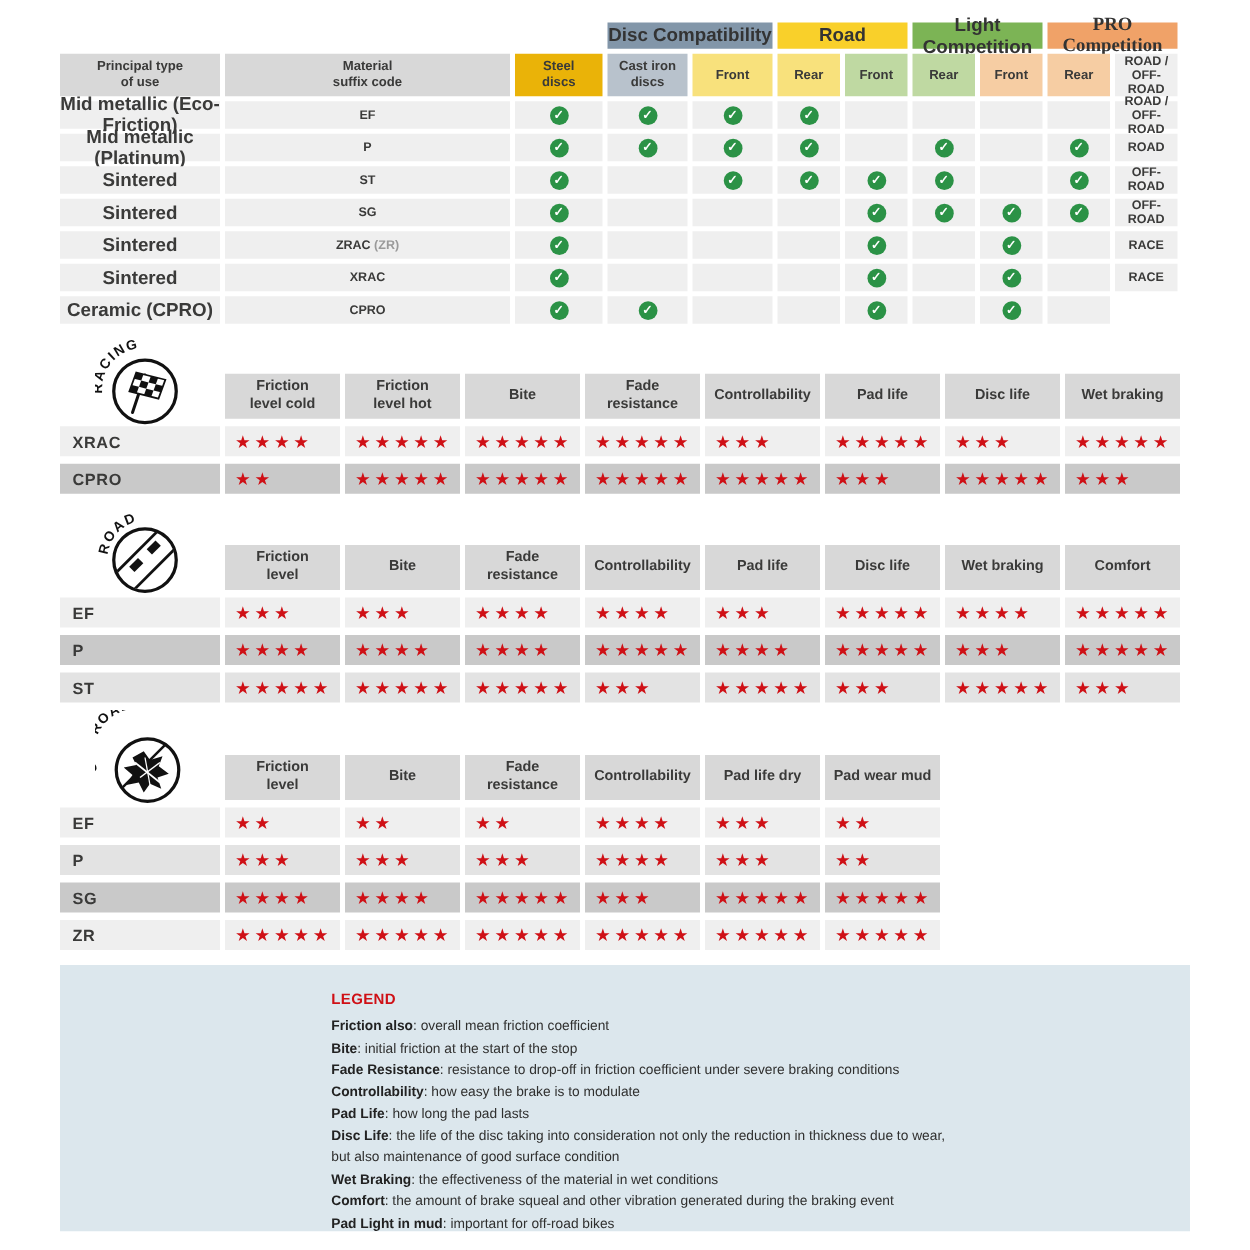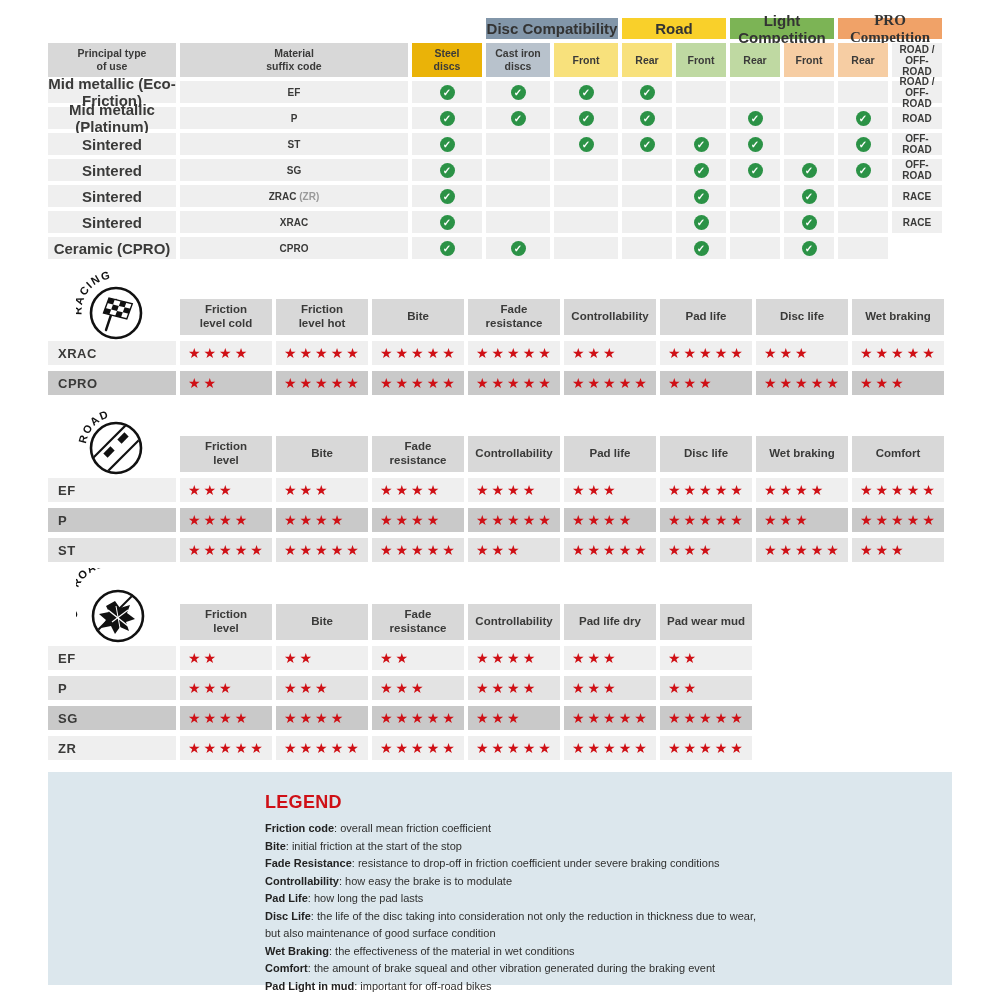--- a/index.html
+++ b/index.html
@@ -48,21 +48,21 @@
   .stars{color:#cf1016;font-size:14px;letter-spacing:3px;line-height:1;white-space:nowrap;}
   .shade-light{background:#efefef;}
   .shade-mid{background:#e3e3e3;}
   .shade-dark{background:#c9c9c9;}
 
   
   .legend{
     position:absolute;left:48px;top:772px;width:904px;height:213px;
     background:#dce7ed;box-sizing:border-box;padding:20px 0 0 217px;
   }
-  .legend-title{color:#cf1016;font-weight:bold;font-size:18px;letter-spacing:.3px;margin-bottom:7px;}
+  .legend-title{color:#cf1016;font-weight:bold;font-size:12px;letter-spacing:.3px;margin-bottom:7px;}
   .legend-line{font-size:11px;line-height:17.5px;color:#2f2f2e;}
   .legend-line b{color:#222;}
 </style>
 </head>
 <body>
 
 <div class="page">
 
   <div class="compat">
       <div class="cell blank" style="grid-column: span 3;"></div>
@@ -514,21 +514,21 @@
         </div>
         <div class="cell starcell shade-light">
           <span class="stars">★★★★★</span>
         </div>
       </div>
   </div>
 
   <div class="legend">
     <div class="legend-title">LEGEND</div>
     <div>
-        <div class="legend-line"><b>Friction code</b>: overall mean friction coefficient</div>
+        <div class="legend-line"><b>Friction also</b>: overall mean friction coefficient</div>
         <div class="legend-line"><b>Bite</b>: initial friction at the start of the stop</div>
         <div class="legend-line"><b>Fade Resistance</b>: resistance to drop-off in friction coefficient under severe braking conditions</div>
         <div class="legend-line"><b>Controllability</b>: how easy the brake is to modulate</div>
         <div class="legend-line"><b>Pad Life</b>: how long the pad lasts</div>
         <div class="legend-line"><b>Disc Life</b>: the life of the disc taking into consideration not only the reduction in thickness due to wear,</div>
         <div class="legend-line">but also maintenance of good surface condition</div>
         <div class="legend-line"><b>Wet Braking</b>: the effectiveness of the material in wet conditions</div>
         <div class="legend-line"><b>Comfort</b>: the amount of brake squeal and other vibration generated during the braking event</div>
         <div class="legend-line"><b>Pad Light in mud</b>: important for off-road bikes</div>
       </div>

